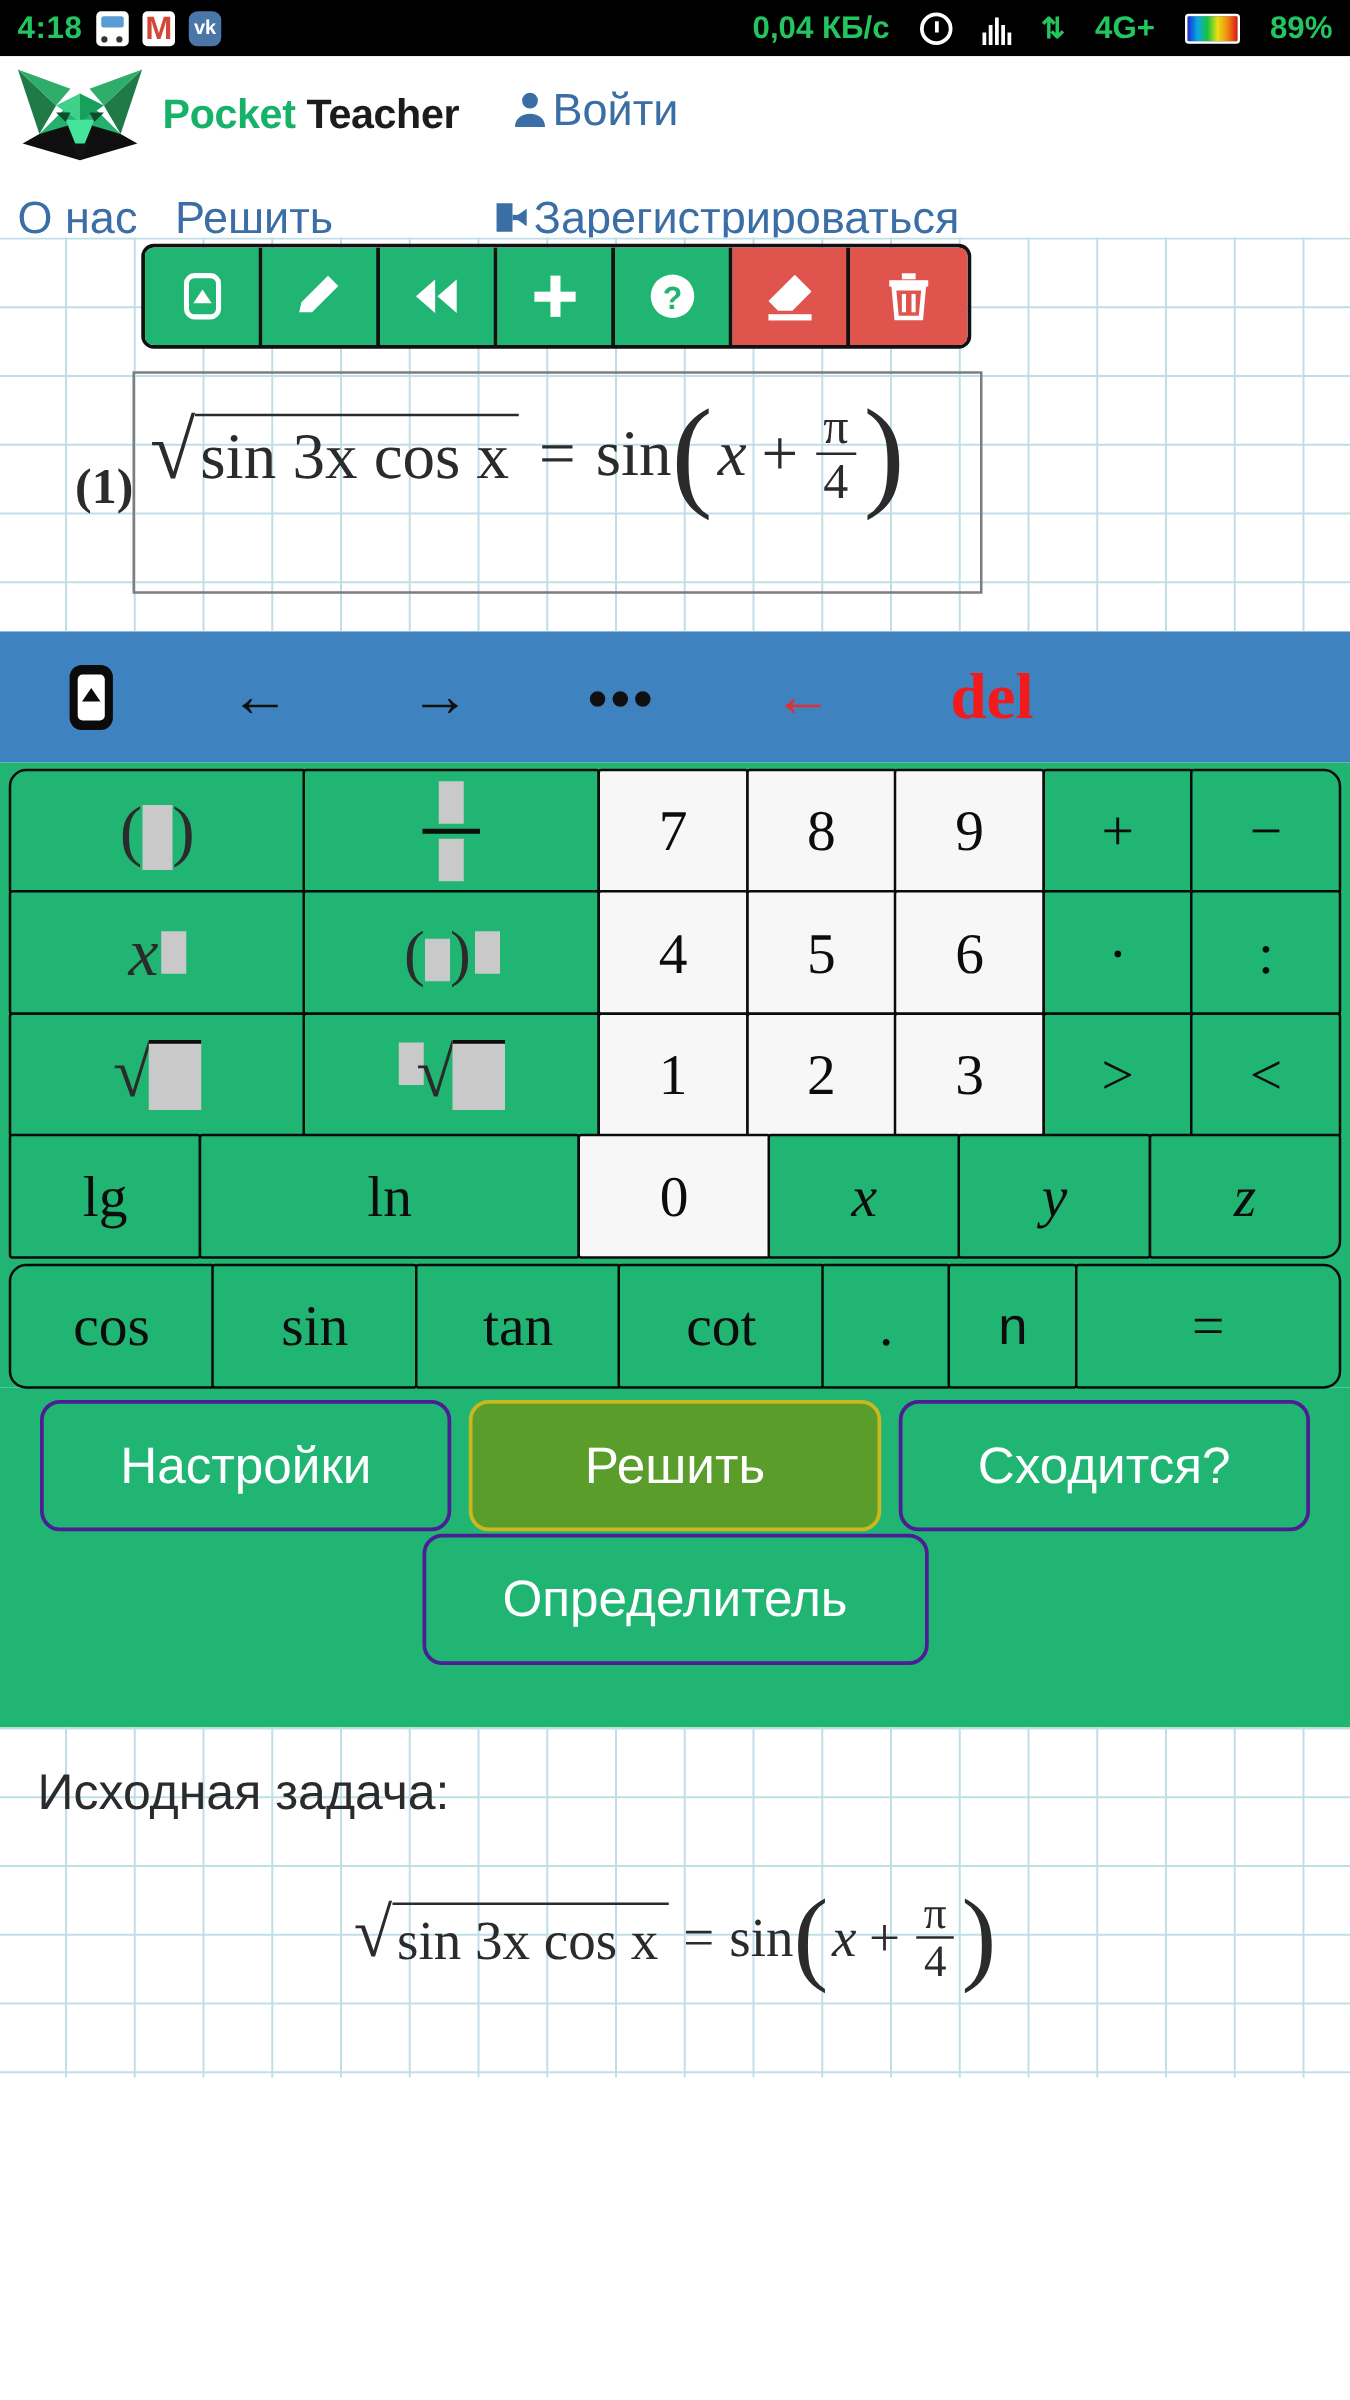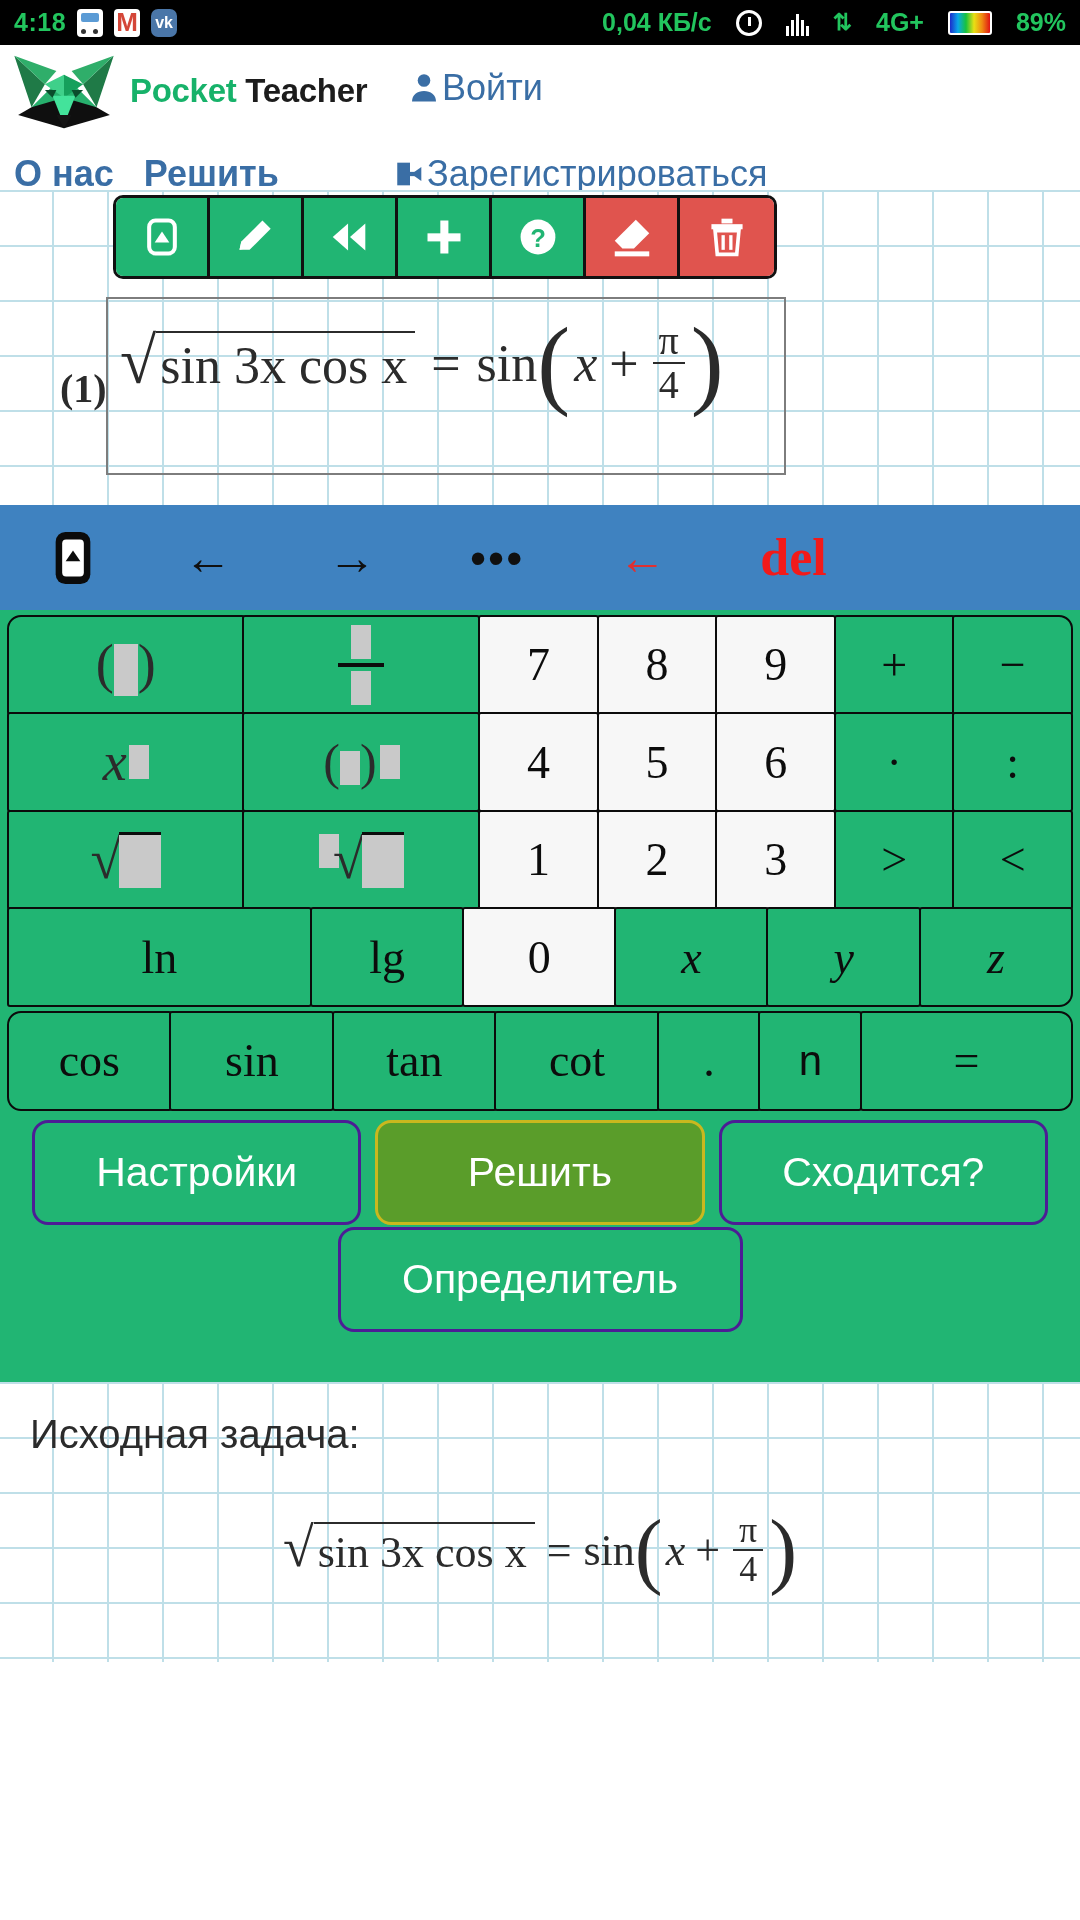--- a/index.html
+++ b/index.html
@@ -44,21 +44,21 @@
   
   .siteheader { background:#fff; height:145px; position:relative; }
   .logo-row { display:flex; align-items:center; height:92px; padding-left:4px; }
   .foxlogo { width:120px; height:86px; flex:0 0 120px; }
   .brand { font-size:33px; font-weight:700; letter-spacing:-.3px; margin-left:6px; }
   .brand .p1 { color:#17b26a; }
   .brand .p2 { color:#1c1c1c; }
   .hdr-login { position:absolute; left:406px; top:22px; display:flex; align-items:center; color:#3a6ea5; font-size:36px; }
   .hdr-reg { position:absolute; left:393px; top:108px; display:flex; align-items:center; color:#3a6ea5; font-size:36px; }
   .navrow { position:absolute; left:14px; top:108px; display:flex; gap:30px; color:#3a6ea5; font-size:36px; }
-  .navrow span { cursor:pointer;font-weight:bold; }
+  .navrow span { cursor:pointer; }
 
   
   .grid-bg {
     background-color:#ffffff;
     background-image:
       linear-gradient(to right, #bfdfe8 1.5px, transparent 1.5px),
       linear-gradient(to bottom, #bfdfe8 1.5px, transparent 1.5px);
     background-size: 55px 55px;
     background-position: -3px 0px;
   }
@@ -347,22 +347,22 @@
           <span class="ph box" style="border-top:3px solid #0c0c0c;margin-left:-2px;"></span>
       </div>
       <div class="key white">1</div>
       <div class="key white">2</div>
       <div class="key white">3</div>
       <div class="key">&gt;</div>
       <div class="key">&lt;</div>
     </div>
 
     <div class="krow">
+      <div class="key">lg</div>
       <div class="key w2">ln</div>
-      <div class="key">lg</div>
       <div class="key white">0</div>
       <div class="key" style="font-style:italic;">x</div>
       <div class="key" style="font-style:italic;">y</div>
       <div class="key r-br" style="font-style:italic;">z</div>
     </div>
 
     <div class="krow" style="margin-top:6px;">
       <div class="key r-tl r-bl">cos</div>
       <div class="key">sin</div>
       <div class="key">tan</div>

